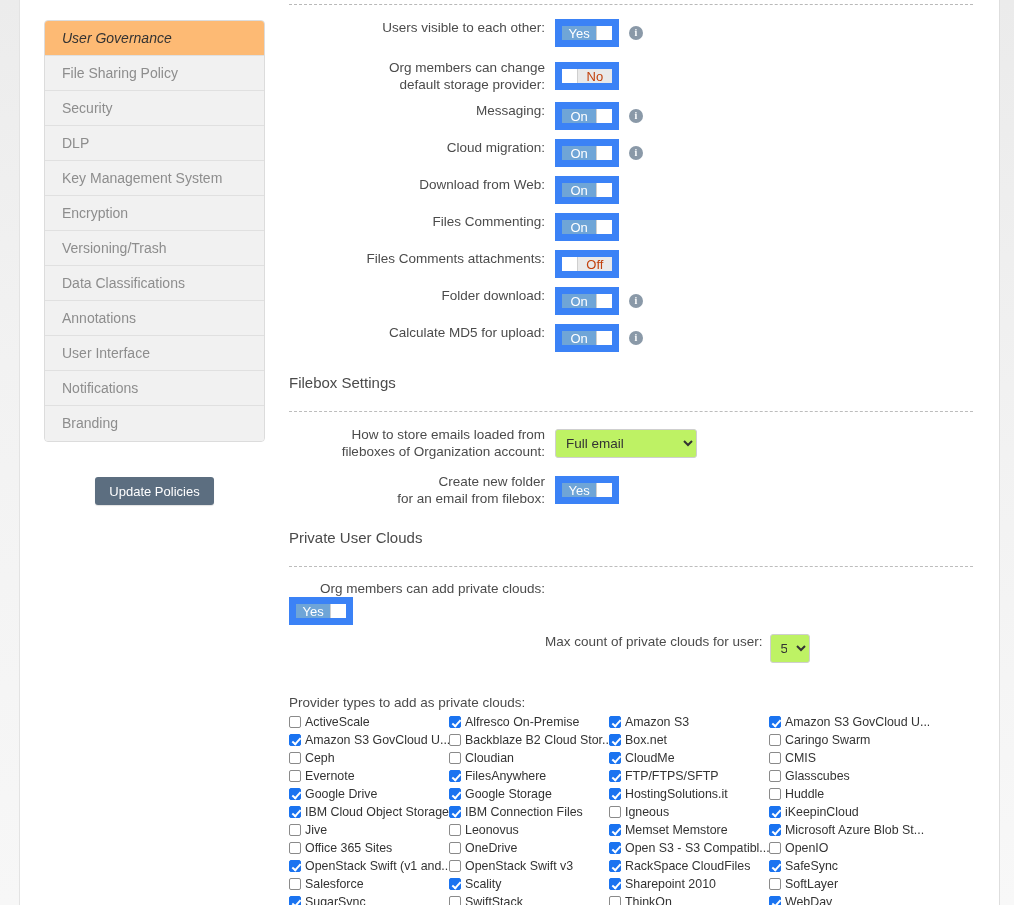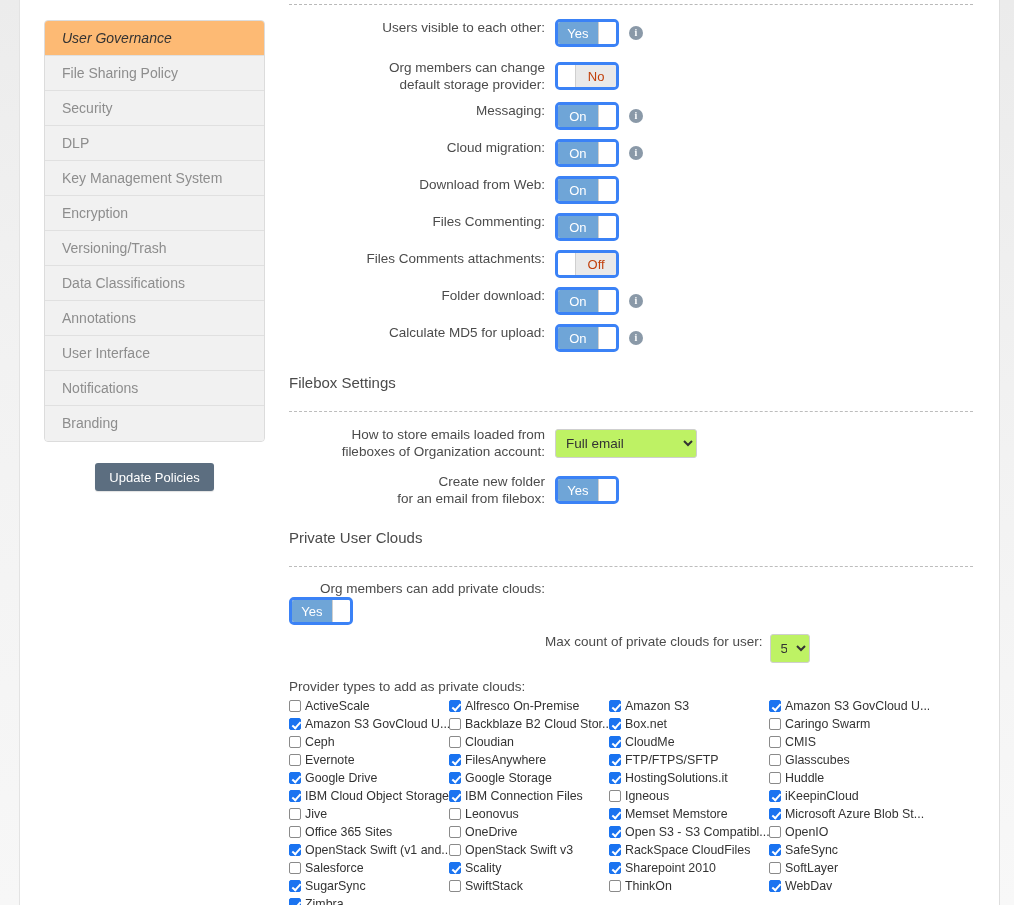--- a/index.html
+++ b/index.html
@@ -52,21 +52,21 @@
     white-space: nowrap;
   }
   .side-item:last-child { border-bottom: none; }
   .side-item.active {
     background: #fdba74;
     color: #333333;
     font-style: italic;
   }
   .update-btn {
     position: absolute;
-    left: 95px; top: 463px;
+    left: 95px; top: 477px;
     width: 119px; height: 28px;
     background: #5c6e80;
     border: none;
     border-radius: 3px;
     color: #ffffff;
     font-size: 13px;
     font-family: inherit;
     cursor: pointer;
     box-shadow: 0 1px 1px rgba(0,0,0,0.12);
   }
@@ -102,22 +102,22 @@
     font-size: 13.5px;
     color: #4b4b4b;
     line-height: 17px;
   }
   .row-ctl { display: flex; align-items: center; }
 
   
   .toggle {
     position: relative;
     width: 64px; height: 28px;
-    border: 3px solid #3b82f6;
-    border-radius: 5px;
+    border: 7px solid #3b82f6;
+    border-radius: 0;
     overflow: hidden;
     cursor: pointer;
     background: #ffffff;
     display: flex;
     flex-shrink: 0;
   }
   .toggle .fill {
     width: 44px; height: 100%;
     display: flex; align-items: center; justify-content: center;
     font-size: 13px;
@@ -161,21 +161,21 @@
   select.narrow { width: 40px; text-align: center; }
 
   .inline-label {
     font-size: 13.5px;
     color: #4b4b4b;
     margin-right: 7px;
   }
 
   
   .providers-title {
-    margin-top: 16px;
+    margin-top: 32px;
     font-size: 13.5px;
     color: #4b4b4b;
   }
   .providers {
     margin-top: 3px;
     width: 690px;
   }
   .prov-row { display: flex; }
   .prov-cell {
     width: 160px;

